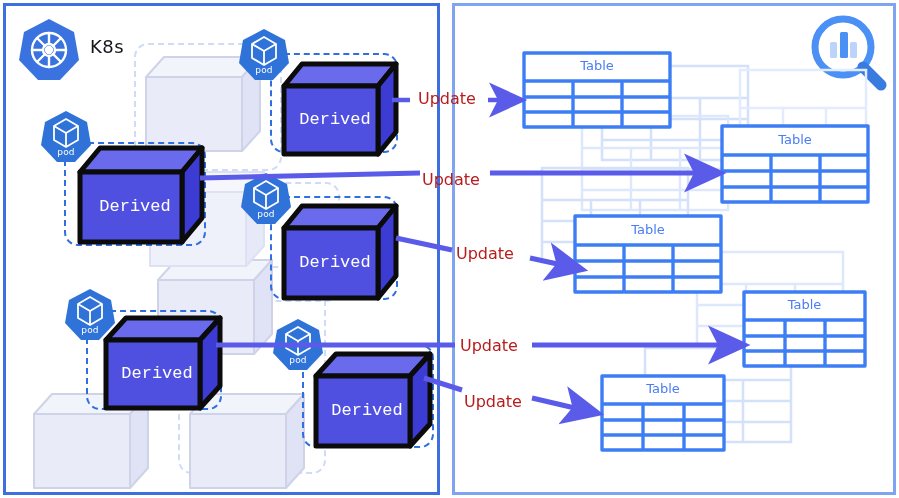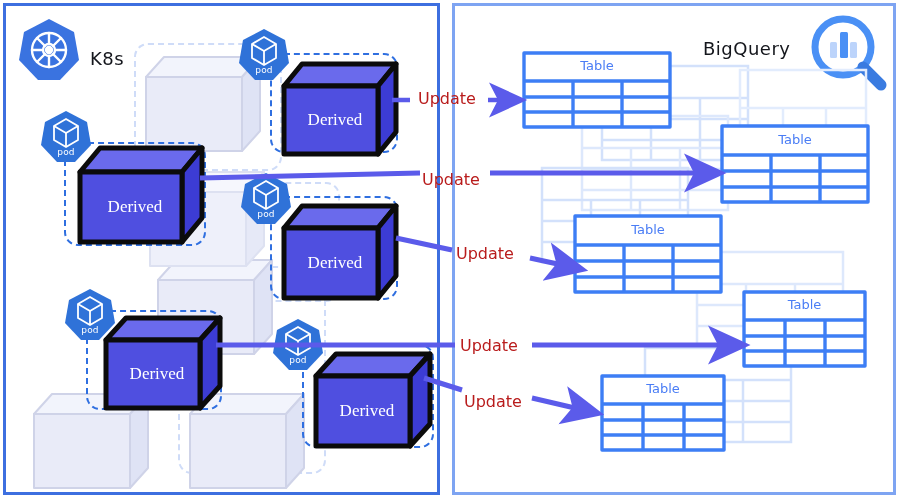--- a/index.html
+++ b/index.html
@@ -26,21 +26,21 @@
     letter-spacing:.2px;}
 
   
   .podgroup{position:absolute;border:2.5px dashed #2f6fe0;border-radius:14px;box-sizing:border-box;}
   .podgroup.ghost{border-color:#cfdcf8;}
 
   
   .box3d{position:absolute;}
   .box3d svg{display:block;overflow:visible;}
   .boxlabel{position:absolute;color:#ffffff;font-size:17px;white-space:nowrap;
-    font-family:Liberation Serif, serif;}
+    font-family:Liberation Mono, monospace;}
 
   
   .tbl{position:absolute;}
   .tbl svg{display:block;}
   .tbl .tlabel{position:absolute;left:0;right:0;text-align:center;color:#4a7df5;
     font-size:13px;font-family:"DejaVu Sans","Liberation Sans",sans-serif;}
 
   
   .arrowlayer{position:absolute;left:0;top:0;width:899px;height:498px;pointer-events:none;}
   .updlabel{position:absolute;color:#b91c1c;font-size:16px;white-space:nowrap;
@@ -64,21 +64,21 @@
           <line x1="14" y1="32" x2="25" y2="32"></line>
           <line x1="37" y1="32" x2="48" y2="32"></line>
           <line x1="19" y1="20" x2="27" y2="28"></line>
           <line x1="35" y1="36" x2="43" y2="44"></line>
           <line x1="43" y1="20" x2="35" y2="28"></line>
           <line x1="27" y1="36" x2="19" y2="44"></line>
         </g>
         <circle cx="31" cy="32" r="4.2" fill="#ffffff"></circle>
       </svg>
     </div>
-    <div class="panel-title" style="left:84px;top:30px;margin-top:12px;">K8s</div>
+    <div class="panel-title" style="left:84px;top:30px;">K8s</div>
 
     <div class="podgroup ghost" style="left:128px;top:37px;width:148px;height:128px;"></div>
     <div class="podgroup ghost" style="left:172px;top:260px;width:148px;height:208px;"></div>
     <div class="podgroup ghost" style="left:196px;top:176px;width:138px;height:120px;"></div>
 
     <div class="box3d" style="left:136px;top:45px;">
       <svg width="122" height="104" viewBox="0 0 122 104">
         <polygon points="4,26 22,6 118,6 100,26" fill="#f2f4fc" stroke="#cfd3e8" stroke-width="2" stroke-linejoin="round"></polygon>
         <polygon points="100,26 118,6 118,80 100,100" fill="#dfe3f5" stroke="#cfd3e8" stroke-width="2" stroke-linejoin="round"></polygon>
         <rect x="4" y="26" width="96" height="74" fill="#e9ebf8" stroke="#cfd3e8" stroke-width="2" stroke-linejoin="round"></rect>
@@ -214,21 +214,20 @@
           <polyline points="14,16 26,23 38,16"></polyline>
           <line x1="26" y1="23" x2="26" y2="37"></line>
         </g>
       </svg>
       <div class="podlabel">pod</div>
     </div>
   </div>
 
   <div class="panel" id="bq-panel">
 
-    <div class="panel-title" style="left:248px;top:32px;">BigQuery</div>
 
     <div class="hept" style="left:352px;top:8px;">
       <svg width="82" height="82" viewBox="0 0 82 82">
         <circle cx="36" cy="33" r="28" fill="none" stroke="#4a90f5" stroke-width="7"></circle>
         <g fill="#bcd4fb">
           <rect x="23" y="28" width="7" height="16" rx="1.5"></rect>
           <rect x="43" y="28" width="7" height="16" rx="1.5"></rect>
         </g>
         <rect x="33" y="18" width="8" height="26" rx="1.5" fill="#4a90f5"></rect>
         <line x1="56" y1="53" x2="74" y2="71" stroke="#3a7be0" stroke-width="11" stroke-linecap="round"></line>

